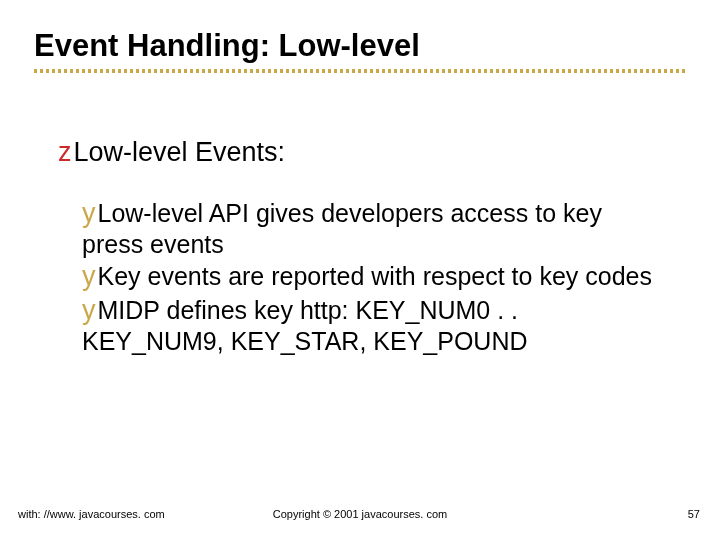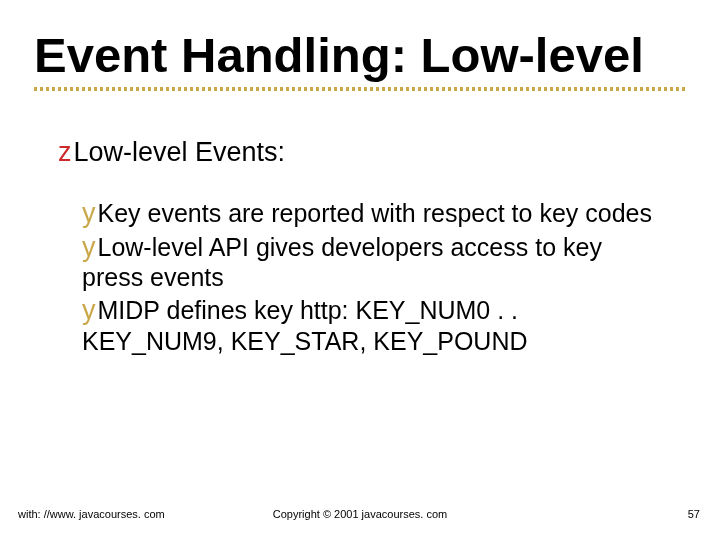--- a/index.html
+++ b/index.html
@@ -21,21 +21,21 @@
   }
   .title-wrap {
     position: absolute;
     top: 30px;
     left: 34px;
     right: 34px;
   }
   .title {
     font-family: "Arial Black", Arial, sans-serif;
     font-weight: 900;
-    font-size: 49px;
+    font-size: 31px;
     letter-spacing: 0px;
     color: #000;
     margin: 0 0 6px 0;
     line-height: 1.05;
   }
   .rule {
     height: 4px;
     width: 100%;
     background: repeating-linear-gradient(90deg, #caa84a 0 3px, #fff 3px 6px);
   }
@@ -108,24 +108,24 @@
   </div>
 
   <div class="body">
 
     <div class="lvl1 bullet-row">
       <span class="zicon">z</span><span>Low-level Events:</span>
     </div>
 
     <div class="sub">
       <div class="item">
-        <span class="yicon">y</span><span>Key events are reported with respect to key codes</span>
+        <span class="yicon">y</span><span>Low-level API gives developers access to key press events</span>
       </div>
       <div class="item">
-        <span class="yicon">y</span><span>Low-level API gives developers access to key press events</span>
+        <span class="yicon">y</span><span>Key events are reported with respect to key codes</span>
       </div>
       <div class="item">
         <span class="yicon">y</span><span>MIDP defines key http: KEY_NUM0 . . KEY_NUM9, KEY_STAR, KEY_POUND</span>
       </div>
     </div>
 
   </div>
 
   <div class="footer">
     <div class="foot-left">with: //www. javacourses. com</div>

